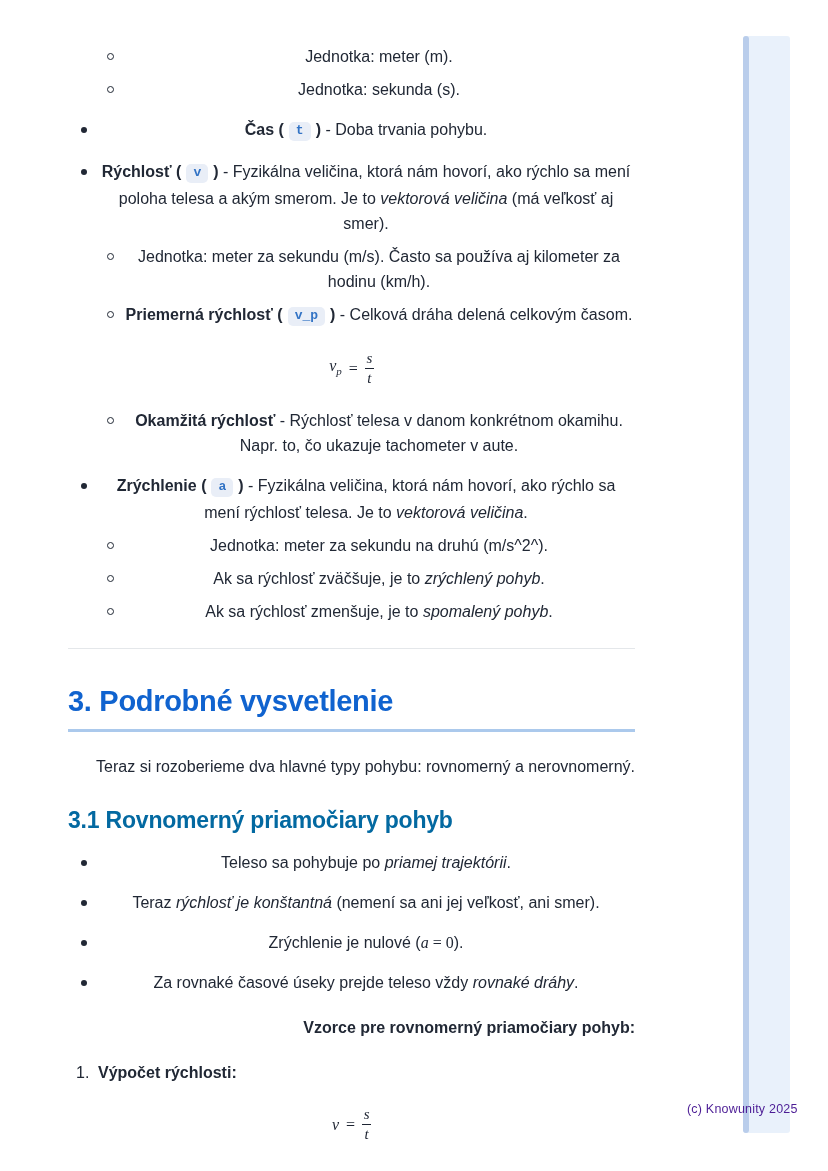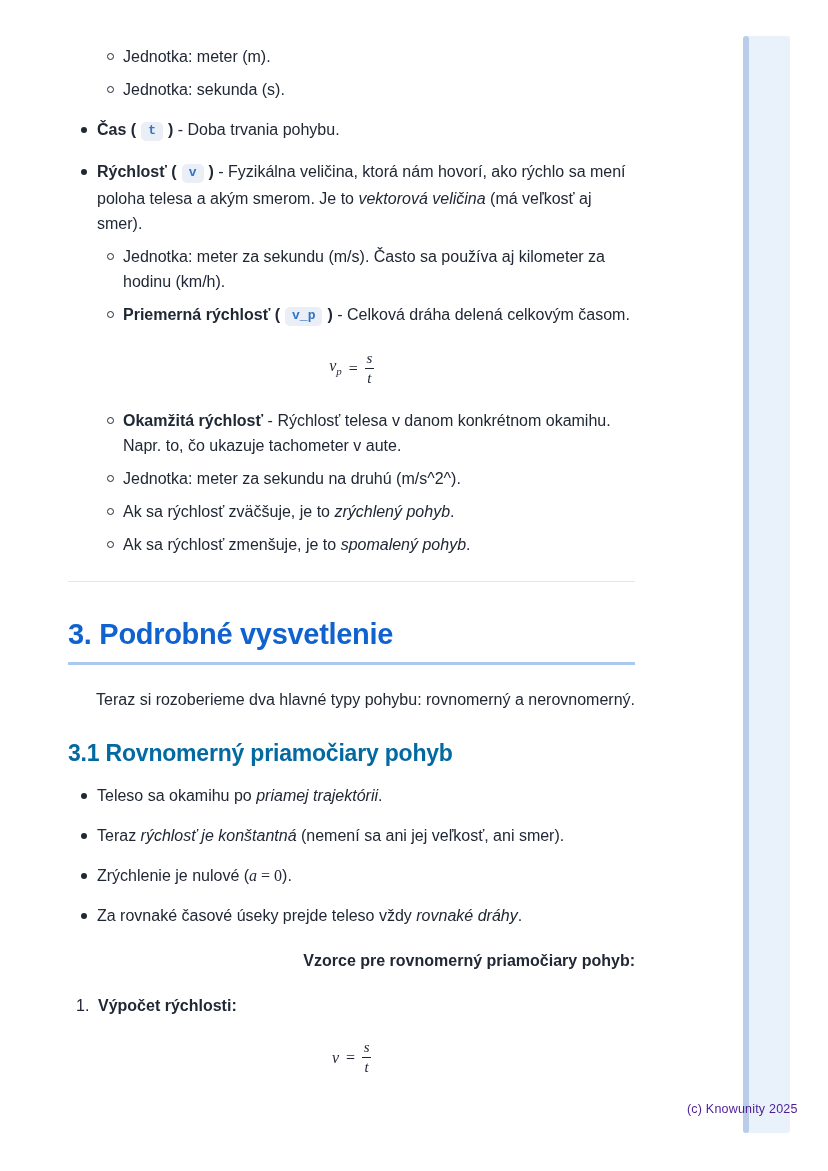--- a/index.html
+++ b/index.html
@@ -4,21 +4,21 @@
 <style>
   html,body{margin:0;padding:0;background:#ffffff;}
   body{
     width:828px;height:1171px;position:relative;overflow:hidden;
     font-family:"Liberation Sans",sans-serif;color:#212835;
   }
   .content{
     position:absolute;left:68px;top:0;width:567px;padding-top:36px;
     font-size:16px;line-height:25px;
   }
-  .li{display:flex;}
+  .li{display:flex;text-align:center;}
   .li1{margin:15px 0 0 12px;}
   .li2{margin:8px 0 0 38px;}
   .marker{flex:0 0 17px;position:relative;}
   .dot::before{
     content:'';position:absolute;left:1px;top:10px;width:6px;height:6px;
     border-radius:50%;background:#212835;
   }
   .ring::before{
     content:'';position:absolute;left:1px;top:9px;width:5px;height:5px;
     border-radius:50%;border:1.6px solid #212835;background:#fff;
@@ -99,41 +99,45 @@
       <span class="frac">
         <span class="mi">s</span>
         <span class="fbar"></span>
         <span class="mi">t</span>
       </span>
     </div>
     <div class="li li2">
       <span class="marker ring"></span>
       <span class="txt"><strong>Okamžitá rýchlosť</strong><span> - Rýchlosť telesa v danom konkrétnom okamihu. Napr. to, čo ukazuje tachometer v aute.</span></span>
     </div>
+    <div class="li li1">
+      <span class="marker dot"></span>
+      <span class="txt"><strong>Zrýchlenie (</strong><code class="badge">a</code><strong>)</strong><span> - Fyzikálna veličina, ktorá nám hovorí, ako rýchlo sa mení rýchlosť telesa. Je to </span><em>vektorová veličina</em><span>.</span></span>
+    </div>
     <div class="li li2">
       <span class="marker ring"></span>
       <span class="txt"><span>Jednotka: meter za sekundu na druhú (m/s^2^).</span></span>
     </div>
     <div class="li li2">
       <span class="marker ring"></span>
       <span class="txt"><span>Ak sa rýchlosť zväčšuje, je to </span><em>zrýchlený pohyb</em><span>.</span></span>
     </div>
     <div class="li li2">
       <span class="marker ring"></span>
       <span class="txt"><span>Ak sa rýchlosť zmenšuje, je to </span><em>spomalený pohyb</em><span>.</span></span>
     </div>
     <div class="rule"></div>
     <div class="h1wrap">
       <h1>3. Podrobné vysvetlenie</h1>
     </div>
     <p><span>Teraz si rozoberieme dva hlavné typy pohybu: rovnomerný a nerovnomerný.</span></p>
     <h2>3.1 Rovnomerný priamočiary pohyb</h2>
     <div class="li li1">
       <span class="marker dot"></span>
-      <span class="txt"><span>Teleso sa okamihu po </span><em>priamej trajektórii</em><span>.</span></span>
+      <span class="txt"><span>Teleso sa pohybuje po </span><em>priamej trajektórii</em><span>.</span></span>
     </div>
     <div class="li li1">
       <span class="marker dot"></span>
       <span class="txt"><span>Teraz </span><em>rýchlosť je konštantná</em><span> (nemení sa ani jej veľkosť, ani smer).</span></span>
     </div>
     <div class="li li1">
       <span class="marker dot"></span>
       <span class="txt"><span>Zrýchlenie je nulové (</span><span class="mi">a</span><span class="mr"> = 0</span><span>).</span></span>
     </div>
     <div class="li li1">

